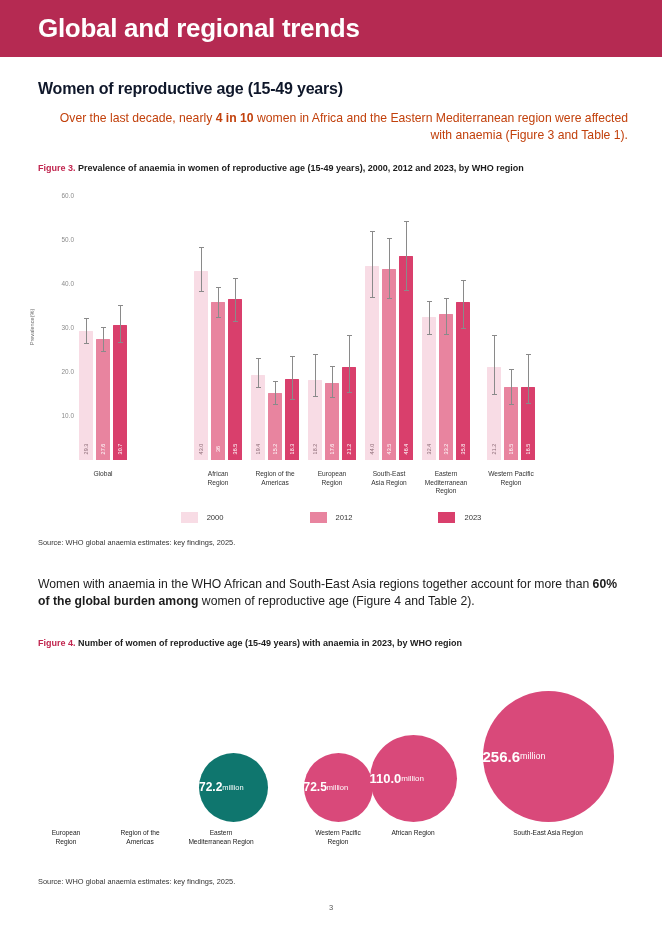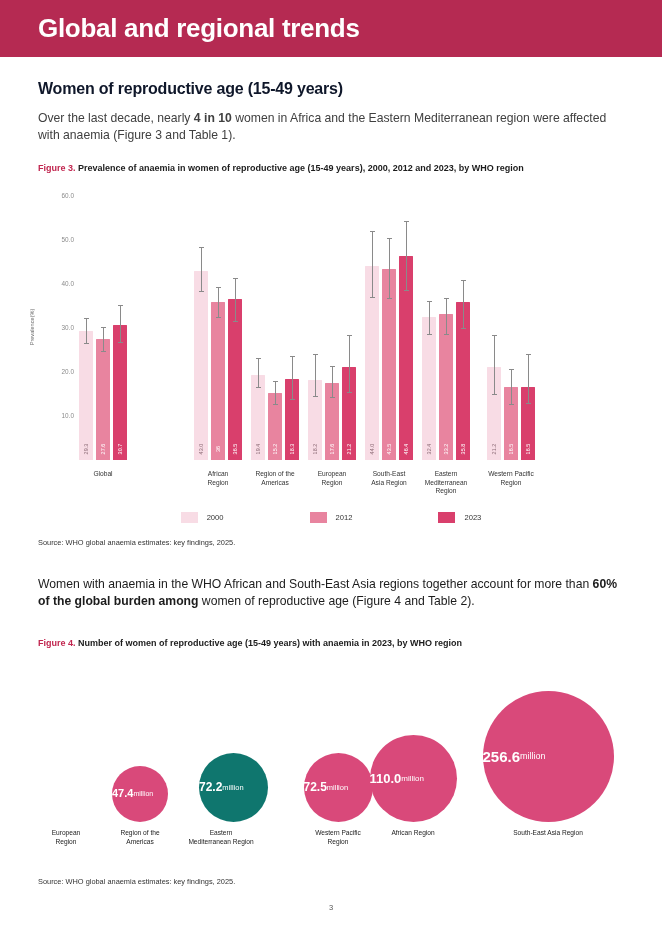--- a/index.html
+++ b/index.html
@@ -31,21 +31,21 @@
   
   .section-heading{
     position:absolute; left:38px; top:80px;
     color:#0f172a;
     font-size:16px;
     font-weight:bold;
     letter-spacing:-0.2px;
   }
   .intro-para{
     position:absolute; left:38px; top:110px; width:590px;
-    font-size:12.2px; line-height:1.42; color:#404040;
+    font-size:12.2px; line-height:1.42; color:#c2410c;text-align:right;
   }
   .intro-para b{ font-weight:bold; }
 
   
   .fig-caption{
     position:absolute; left:38px; width:600px;
     font-size:9px; font-weight:bold; color:#1c1c1c;
   }
   .fig-caption .fignum{ color:#c1264f; }
   #fig3-caption{ top:163px; }
@@ -355,24 +355,20 @@
 
 <div class="fig-caption" id="fig4-caption">
   <span class="fignum">Figure 4.</span><span> Number of women of reproductive age (15-49 years) with anaemia in 2023, by WHO region</span>
 </div>
 
 <div class="chart4" id="chart4">
     <div class="bubble-label" style="left: 6px; width: 120px; top: 829px;">
       <div>European</div>
       <div>Region</div>
     </div>
-    <div class="bubble" style="width: 56px; height: 56px; left: 112px; top: 766px; background: rgb(217, 73, 122);">
-      <div class="bval" style="font-size: 11px;">47.4</div>
-      <div class="bunit" style="font-size: 7px;">million</div>
-    </div>
     <div class="bubble-label" style="left: 80px; width: 120px; top: 829px;">
       <div>Region of the</div>
       <div>Americas</div>
     </div>
     <div class="bubble" style="width: 69px; height: 69px; left: 199px; top: 753px; background: #0f766e;">
       <div class="bval" style="font-size: 12px;">72.2</div>
       <div class="bunit" style="font-size: 7.5px;">million</div>
     </div>
     <div class="bubble-label" style="left: 161px; width: 120px; top: 829px;">
       <div>Eastern</div>

